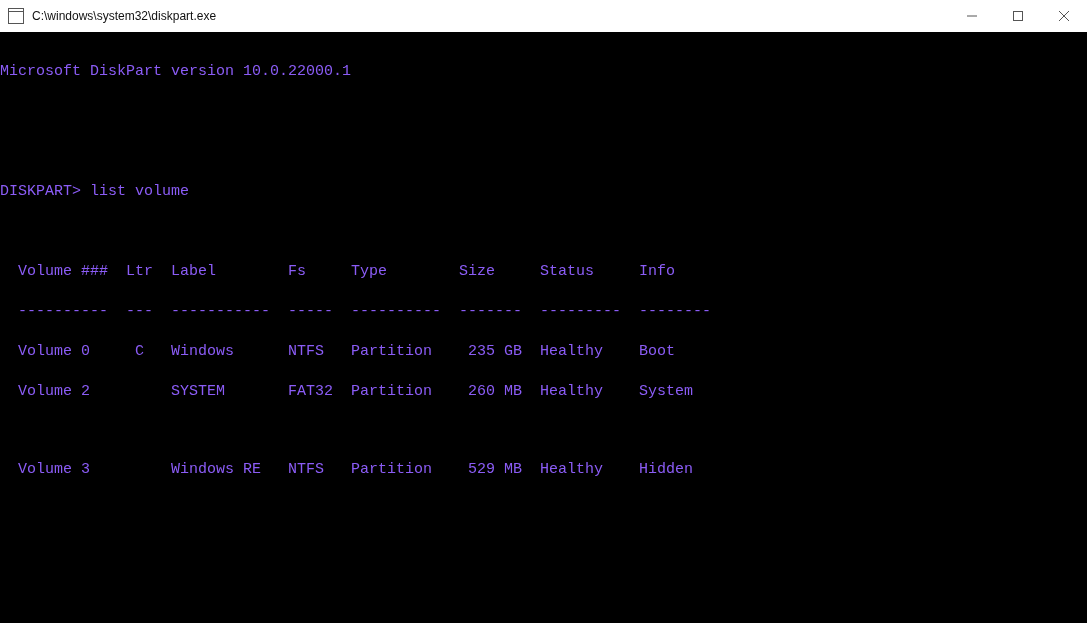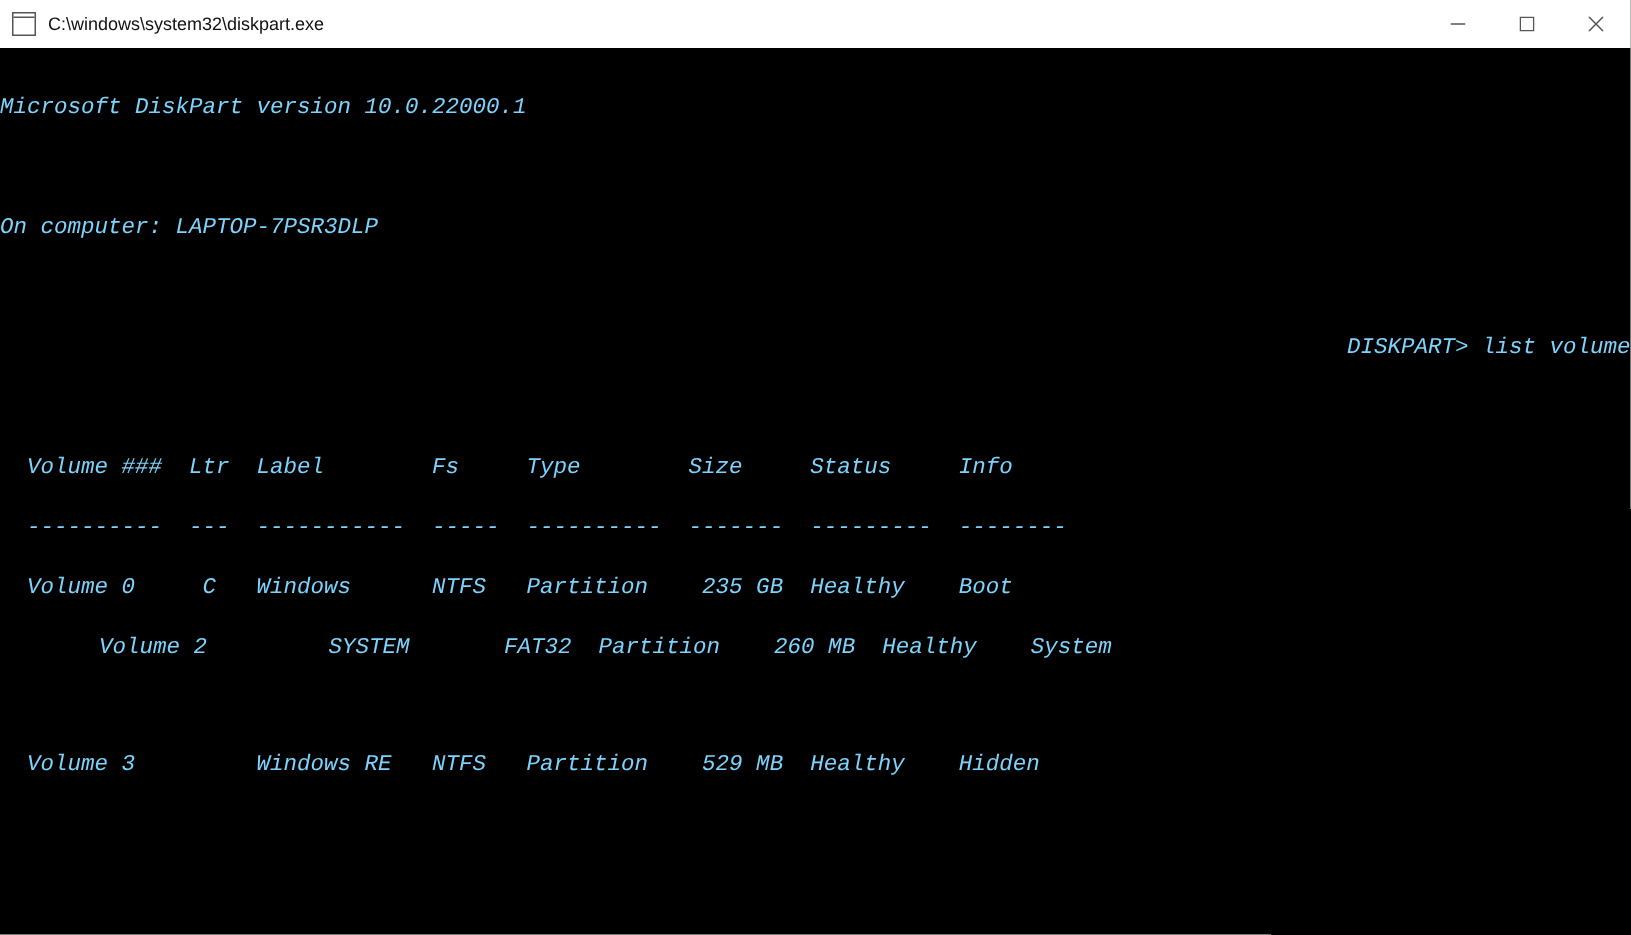--- a/index.html
+++ b/index.html
@@ -53,28 +53,27 @@
       justify-content: center;
       color: #555;
       background: transparent;
       border: none;
       font-family: inherit;
     }
     .win-btn svg { width: 10px; height: 10px; }
     .terminal {
       flex: 1;
       background: #000;
-      color: #7dd3fc;
+      color: #8b5cf6;
       font-family: Consolas, 'Courier New', monospace;
       font-size: 15px;
       line-height: 20px;
       padding: 10px 0 0 0;
       white-space: pre;
       overflow: hidden;
-      font-style: italic;
     }
     .terminal span { white-space: pre; }
     .blank-line { height: 20px; }
   </style>
 </head>
 <body>
 
 <div class="window">
   <div class="titlebar">
     <span class="titlebar-icon"></span>
@@ -93,28 +92,27 @@
     <button class="win-btn close" aria-label="Close">
       <svg viewBox="0 0 10 10">
           <path d="M0 0 L10 10 M10 0 L0 10" stroke="currentColor" stroke-width="1"></path>
         </svg>
     </button>
   </div>
 
   <div class="terminal">
 <span style="display: block;">Microsoft DiskPart version 10.0.22000.1</span>
 <div class="blank-line"></div>
-<span style="display: block;">On computer: LAPTOP-7PSR3DLP</span>
 <div class="blank-line"></div>
-<span style="display: block; text-align: right;"><span>DISKPART&gt;</span> <span>list volume</span></span>
+<span style="display: block;"><span>DISKPART&gt;</span> <span>list volume</span></span>
 <div class="blank-line"></div>
 <span style="display: block;">  Volume ###  Ltr  Label        Fs     Type        Size     Status     Info</span>
 <span style="display: block;">  ----------  ---  -----------  -----  ----------  -------  ---------  --------</span>
 <span style="display: block;">  Volume 0     C   Windows      NTFS   Partition    235 GB  Healthy    Boot</span>
-<span style="display: block; margin-left: 48px;">  Volume 2         SYSTEM       FAT32  Partition    260 MB  Healthy    System</span>
+<span style="display: block;">  Volume 2         SYSTEM       FAT32  Partition    260 MB  Healthy    System</span>
 <span style="display: block; margin-top: 38px;">  Volume 3         Windows RE   NTFS   Partition    529 MB  Healthy    Hidden</span>
 <div class="blank-line"></div>
 <span style="display: block;"> </span>
 
 
 
 
   </div>
 </div>
 

